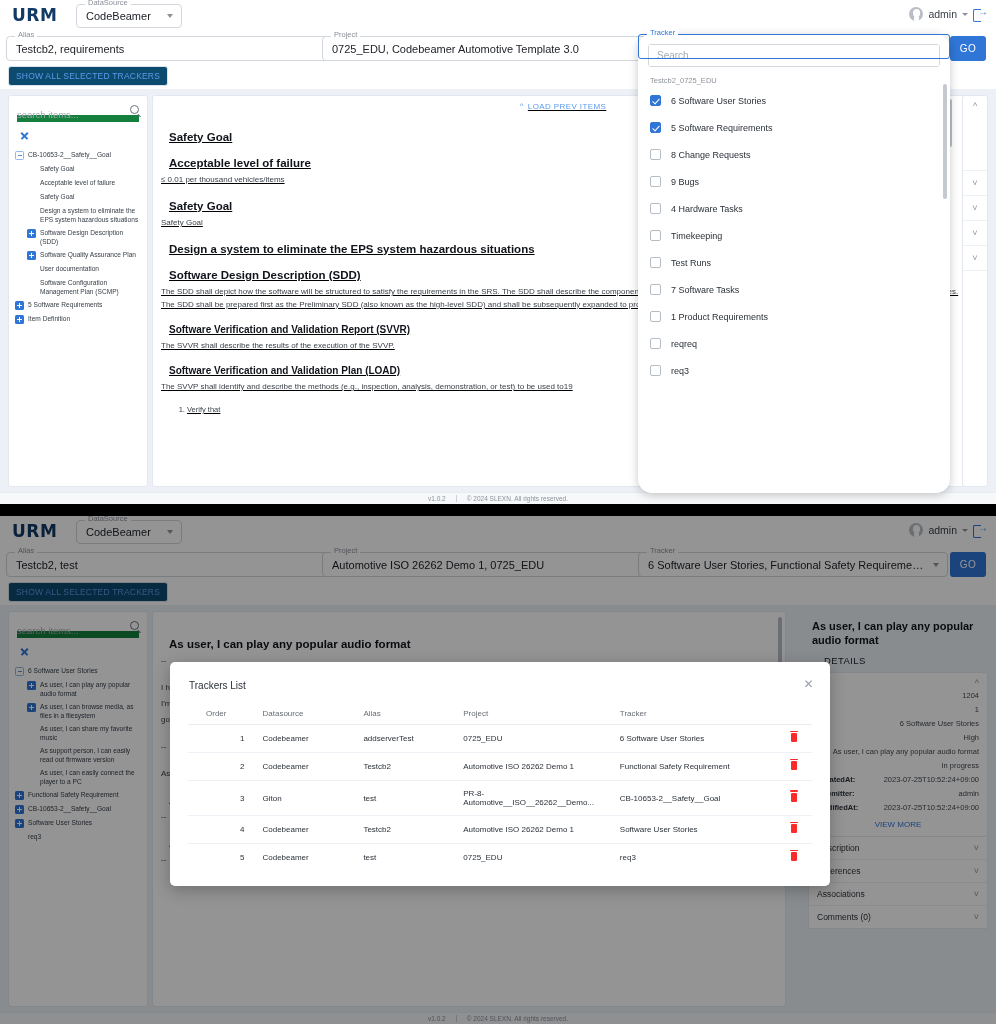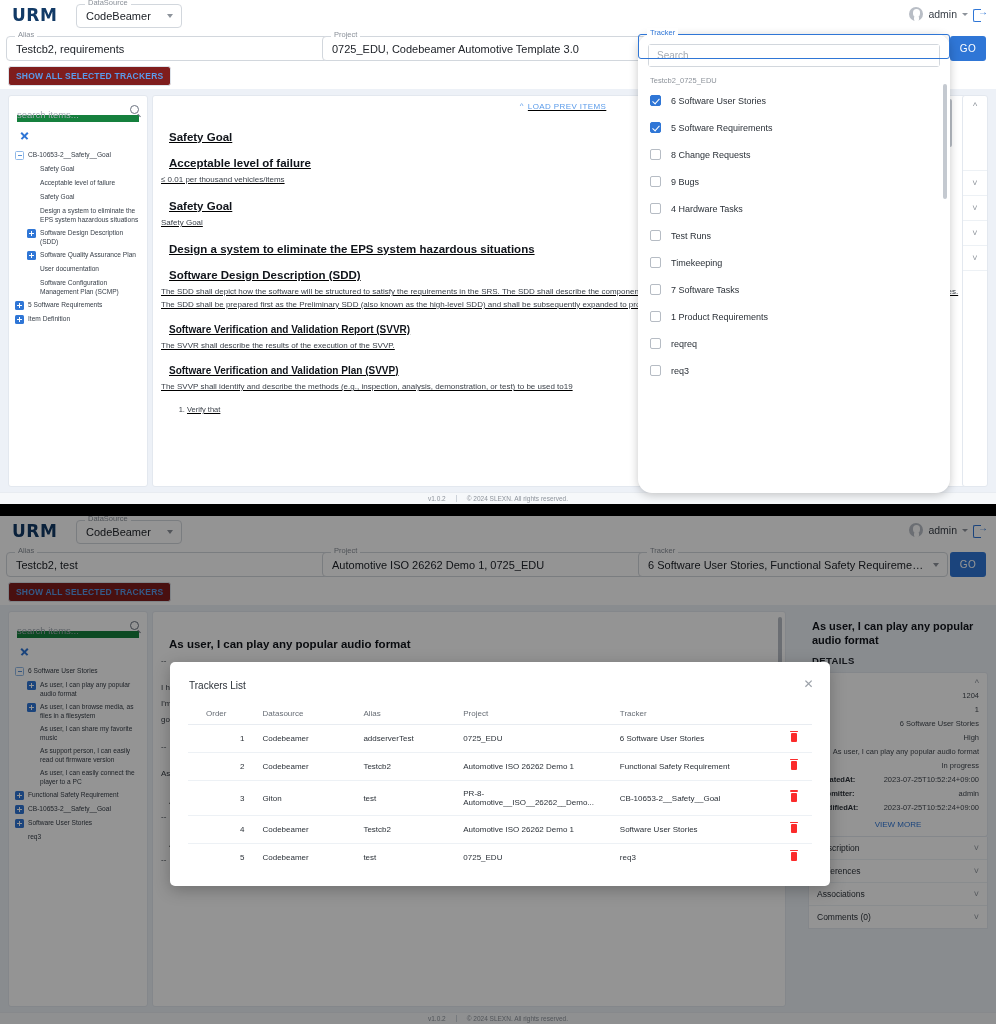--- a/index.html
+++ b/index.html
@@ -56,22 +56,22 @@
   .proj-field   { left: 322px; top: 4px; width: 608px; height: 25px; }
   .track-field  { left: 638px; top: 4px; width: 310px; height: 25px; }
   #panel-top .alias-field { width: 608px; }
   .go-btn {
     position: absolute; right: 10px; top: 4px; width: 36px; height: 25px;
     background: #2f76d6; color: #fff; border: none; border-radius: 3px;
     font-size: 10px; letter-spacing: .4px; cursor: pointer;
   }
   .show-all {
     position: absolute; left: 8px; top: 1px; padding: 4px 7px; font-size: 8.5px;
-    color: #5a9bea; background: #7f1d1d; border: 1px solid #dde3ea; border-radius: 3px;
-    letter-spacing: .2px; cursor: pointer; font-weight: bold;
+    color: #5a9bea; background: #0c4a6e; border: 1px solid #dde3ea; border-radius: 3px;
+    letter-spacing: .2px; cursor: pointer;
   }
   .showall-row { position: relative; height: 24px; }
 
   
   .workspace { position: relative; background: #edf1f7; padding: 4px 6px; }
   #panel-top .workspace { height: 404px; }
   #panel-bottom .workspace { height: 408px; }
 
   .card { position: absolute; background: #fff; border: 1px solid #e3e8ef; border-radius: 3px; }
 
@@ -122,21 +122,21 @@
   .loadprev .chev { display: inline-block; margin-right: 4px; transform: translateY(-1px); }
   .doc { padding: 4px 8px 0 8px; }
   .doc h2 { font-size: 11.5px; color: #10141a; margin: 14px 0 4px 8px; font-weight: bold; }
   .doc h3 { font-size: 10px; color: #10141a; margin: 13px 0 4px 8px; font-weight: bold; }
   .doc p  { font-size: 8px; color: #3b4149; line-height: 13px; margin: 3px 0 2px 0; }
   .doc ol { margin: 12px 0 0 26px; font-size: 7.5px; color: #3b4149; }
 
   
   .details { width: 180px; height: 396px; top: 6px; right: 8px; left: auto; background: transparent; border: none; }
   .det-title { font-size: 11px; font-weight: bold; color: #10141a; line-height: 14px; padding: 8px 4px 4px 4px; }
-  .det-sub { font-size: 9.5px; font-weight: bold; color: #20252c; letter-spacing: .4px; padding: 4px 4px 6px 4px; }
+  .det-sub { font-size: 9.5px; font-weight: normal; color: #20252c; letter-spacing: .4px; padding: 4px 4px 6px 4px; margin-left: 12px; }
   .det-card { background: #fff; border: 1px solid #e3e8ef; border-radius: 3px; padding: 4px 8px 6px 8px; }
   .det-chev { text-align: right; color: #8d939b; font-size: 9px; line-height: 12px; }
   .kv { display: flex; justify-content: space-between; gap: 6px; font-size: 7.5px;
         color: #3b4149; line-height: 12px; padding: 1px 0; }
   .kv .k { font-weight: bold; color: #2b3138; white-space: nowrap; }
   .kv .v { text-align: right; color: #444a52; }
   .viewmore { text-align: center; color: #2f76d6; font-size: 8px; padding: 5px 0 1px 0; cursor: pointer; }
   .acc-card { background: #fff; border: 1px solid #e3e8ef; border-top: none; }
   .acc-row { display: flex; justify-content: space-between; align-items: center;
              padding: 6px 8px; font-size: 8.5px; color: #2b3138; border-bottom: 1px solid #edf1f5; cursor: pointer; }
@@ -322,21 +322,21 @@
             <h2>Safety Goal</h2>
             <h2>Acceptable level of failure</h2>
             <p>≤ 0.01 per thousand vehicles/items</p>
             <h2>Safety Goal</h2>
             <p>Safety Goal</p>
             <h2>Design a system to eliminate the EPS system hazardous situations</h2>
             <h2>Software Design Description (SDD)</h2>
             <p>The SDD shall depict how the software will be structured to satisfy the requirements in the SRS. The SDD shall describe the components and subcomponents of the software design, including databases and internal interfaces. The SDD shall be prepared first as the Preliminary SDD (also known as the high-level SDD) and shall be subsequently expanded to produce the Detailed SDD.18</p>
             <h3>Software Verification and Validation Report (SVVR)</h3>
             <p>The SVVR shall describe the results of the execution of the SVVP.</p>
-            <h3>Software Verification and Validation Plan (SVVP)</h3>
+            <h3>Software Verification and Validation Plan (LOAD)</h3>
             <p>The SVVP shall identify and describe the methods (e.g., inspection, analysis, demonstration, or test) to be used to19</p>
             <ol>
               <li>Verify that</li>
             </ol>
           </div>
       </div>
 
       <div class="strip">
         <div class="sc tall">^</div>
         <div class="sc">˅</div>
@@ -374,25 +374,25 @@
           <div class="dd-item">
             <span class="cbx"></span>
             <span class="dd-label">9 Bugs</span>
           </div>
           <div class="dd-item">
             <span class="cbx"></span>
             <span class="dd-label">4 Hardware Tasks</span>
           </div>
           <div class="dd-item">
             <span class="cbx"></span>
+            <span class="dd-label">Timekeeping</span>
+          </div>
+          <div class="dd-item">
+            <span class="cbx"></span>
             <span class="dd-label">Test Runs</span>
-          </div>
-          <div class="dd-item">
-            <span class="cbx"></span>
-            <span class="dd-label">Timekeeping</span>
           </div>
           <div class="dd-item">
             <span class="cbx"></span>
             <span class="dd-label">7 Software Tasks</span>
           </div>
           <div class="dd-item">
             <span class="cbx"></span>
             <span class="dd-label">1 Product Requirements</span>
           </div>
           <div class="dd-item">

